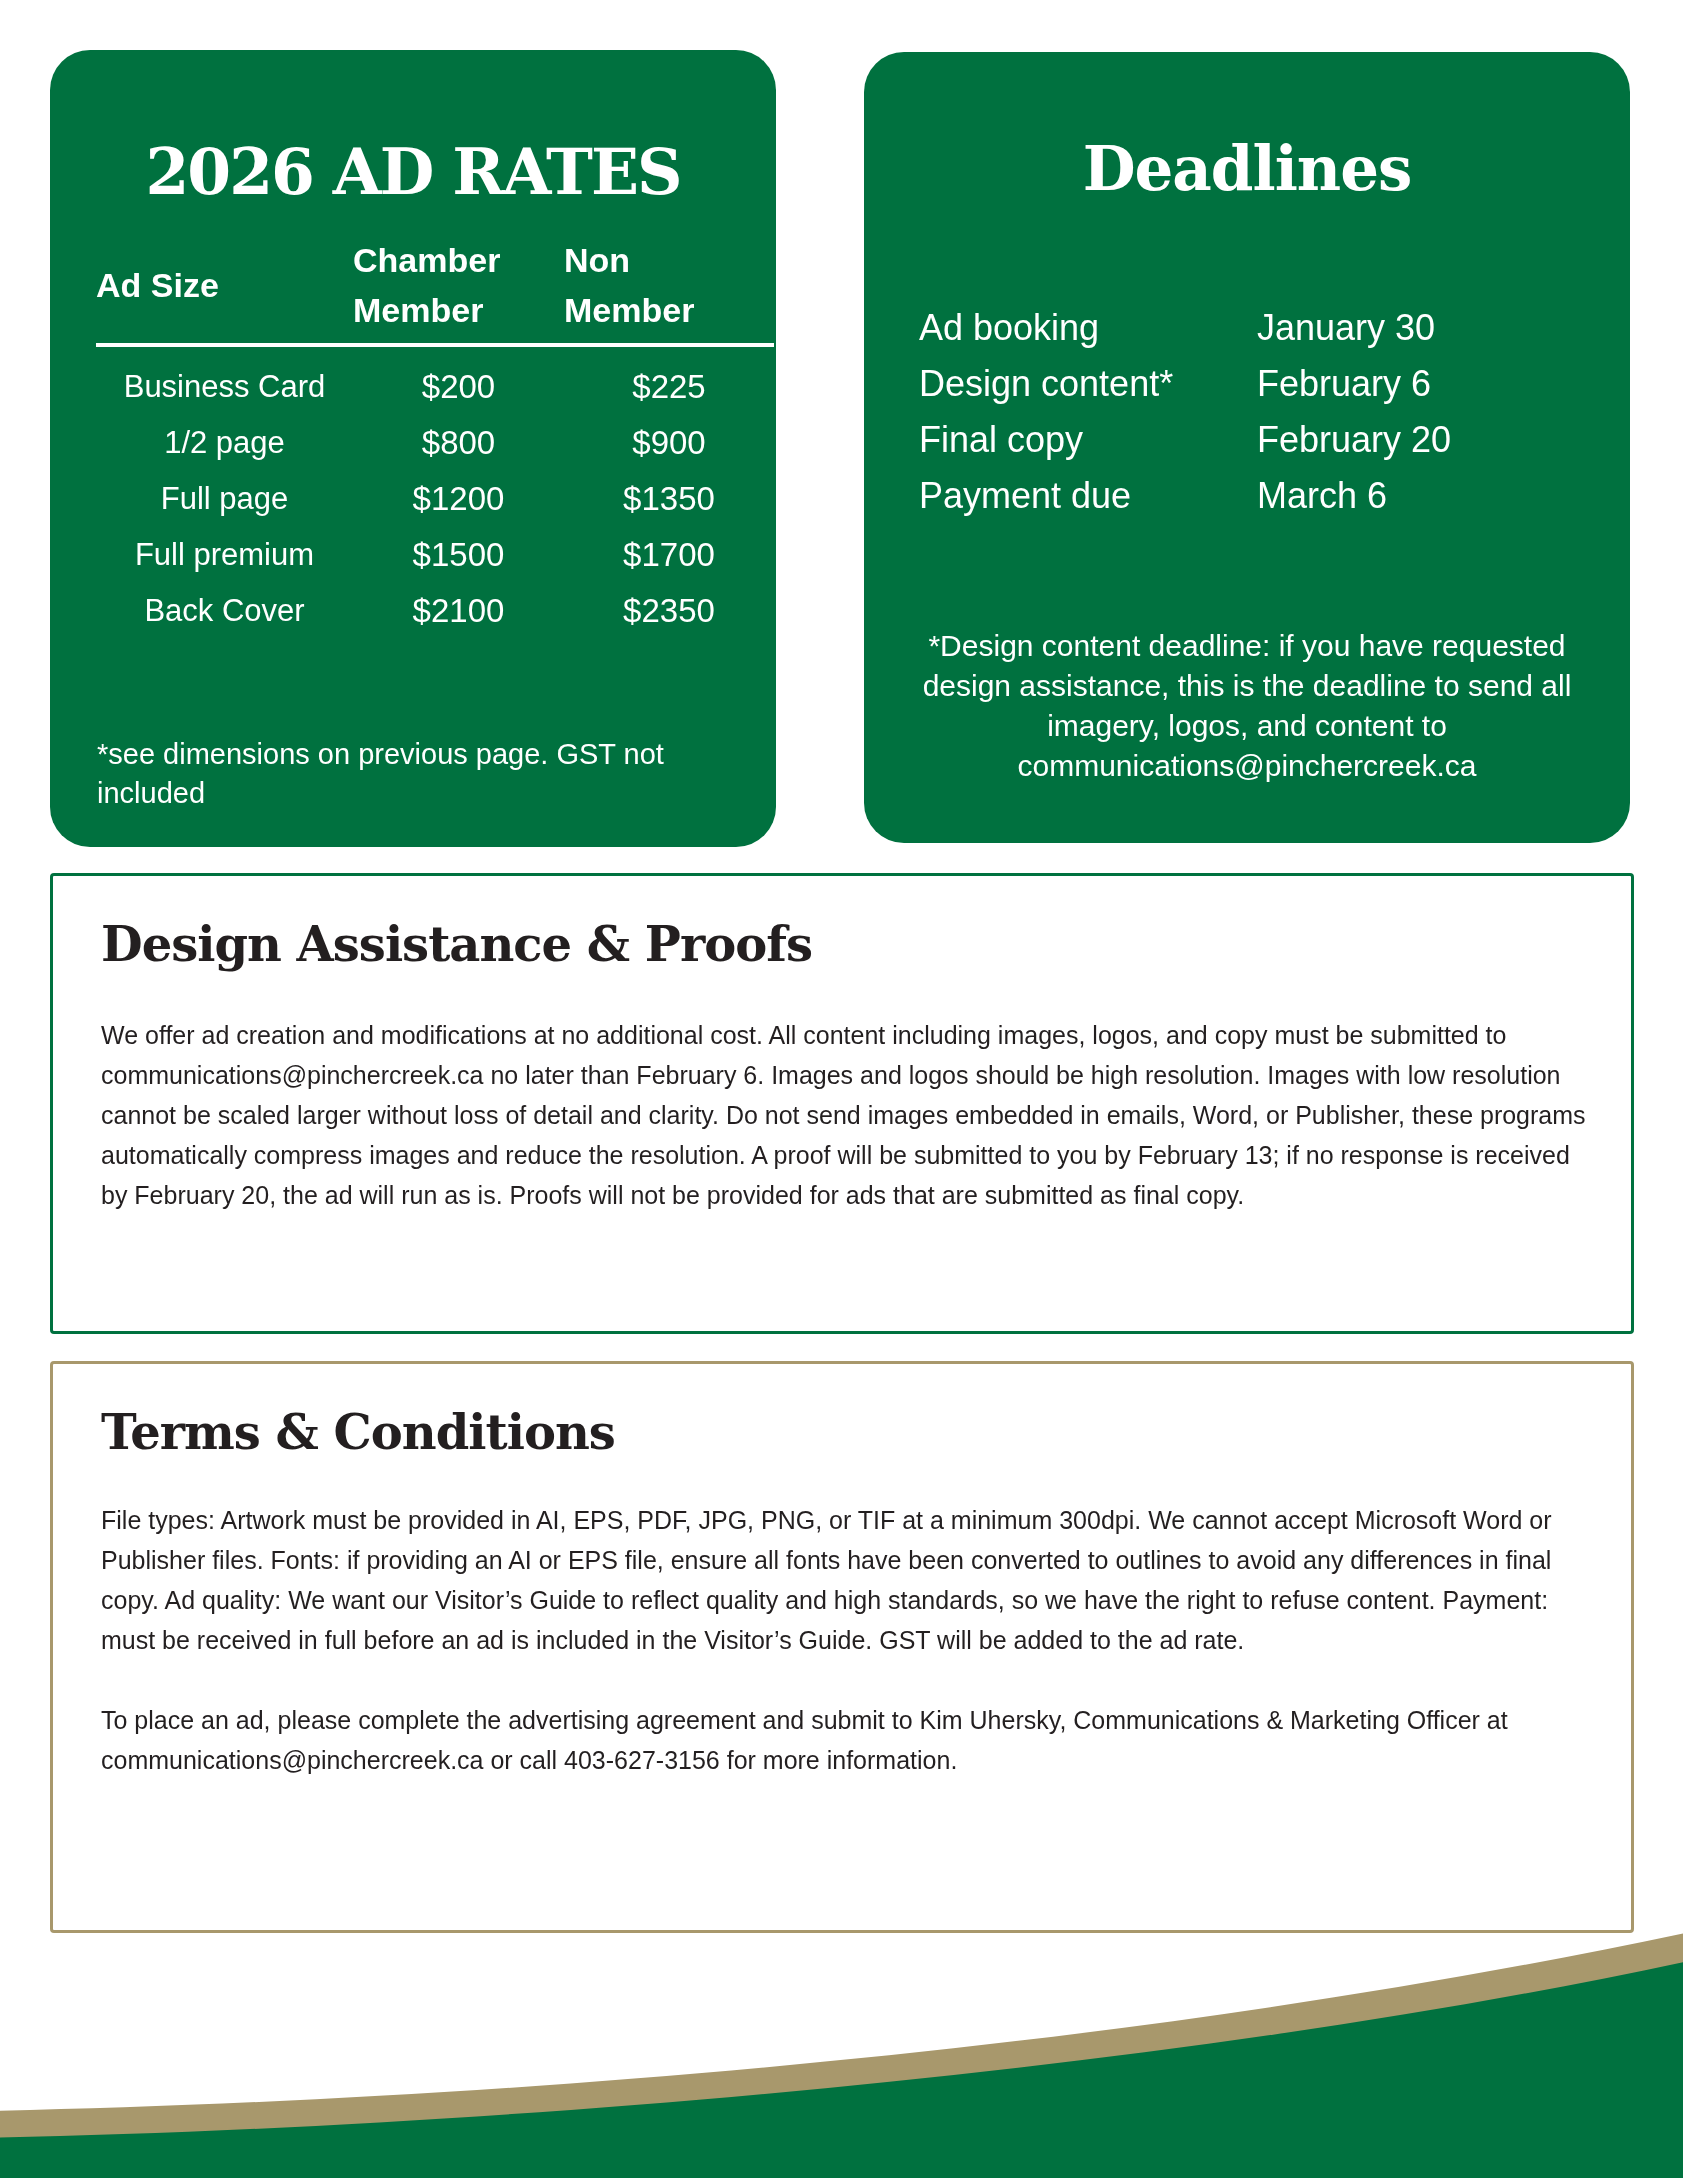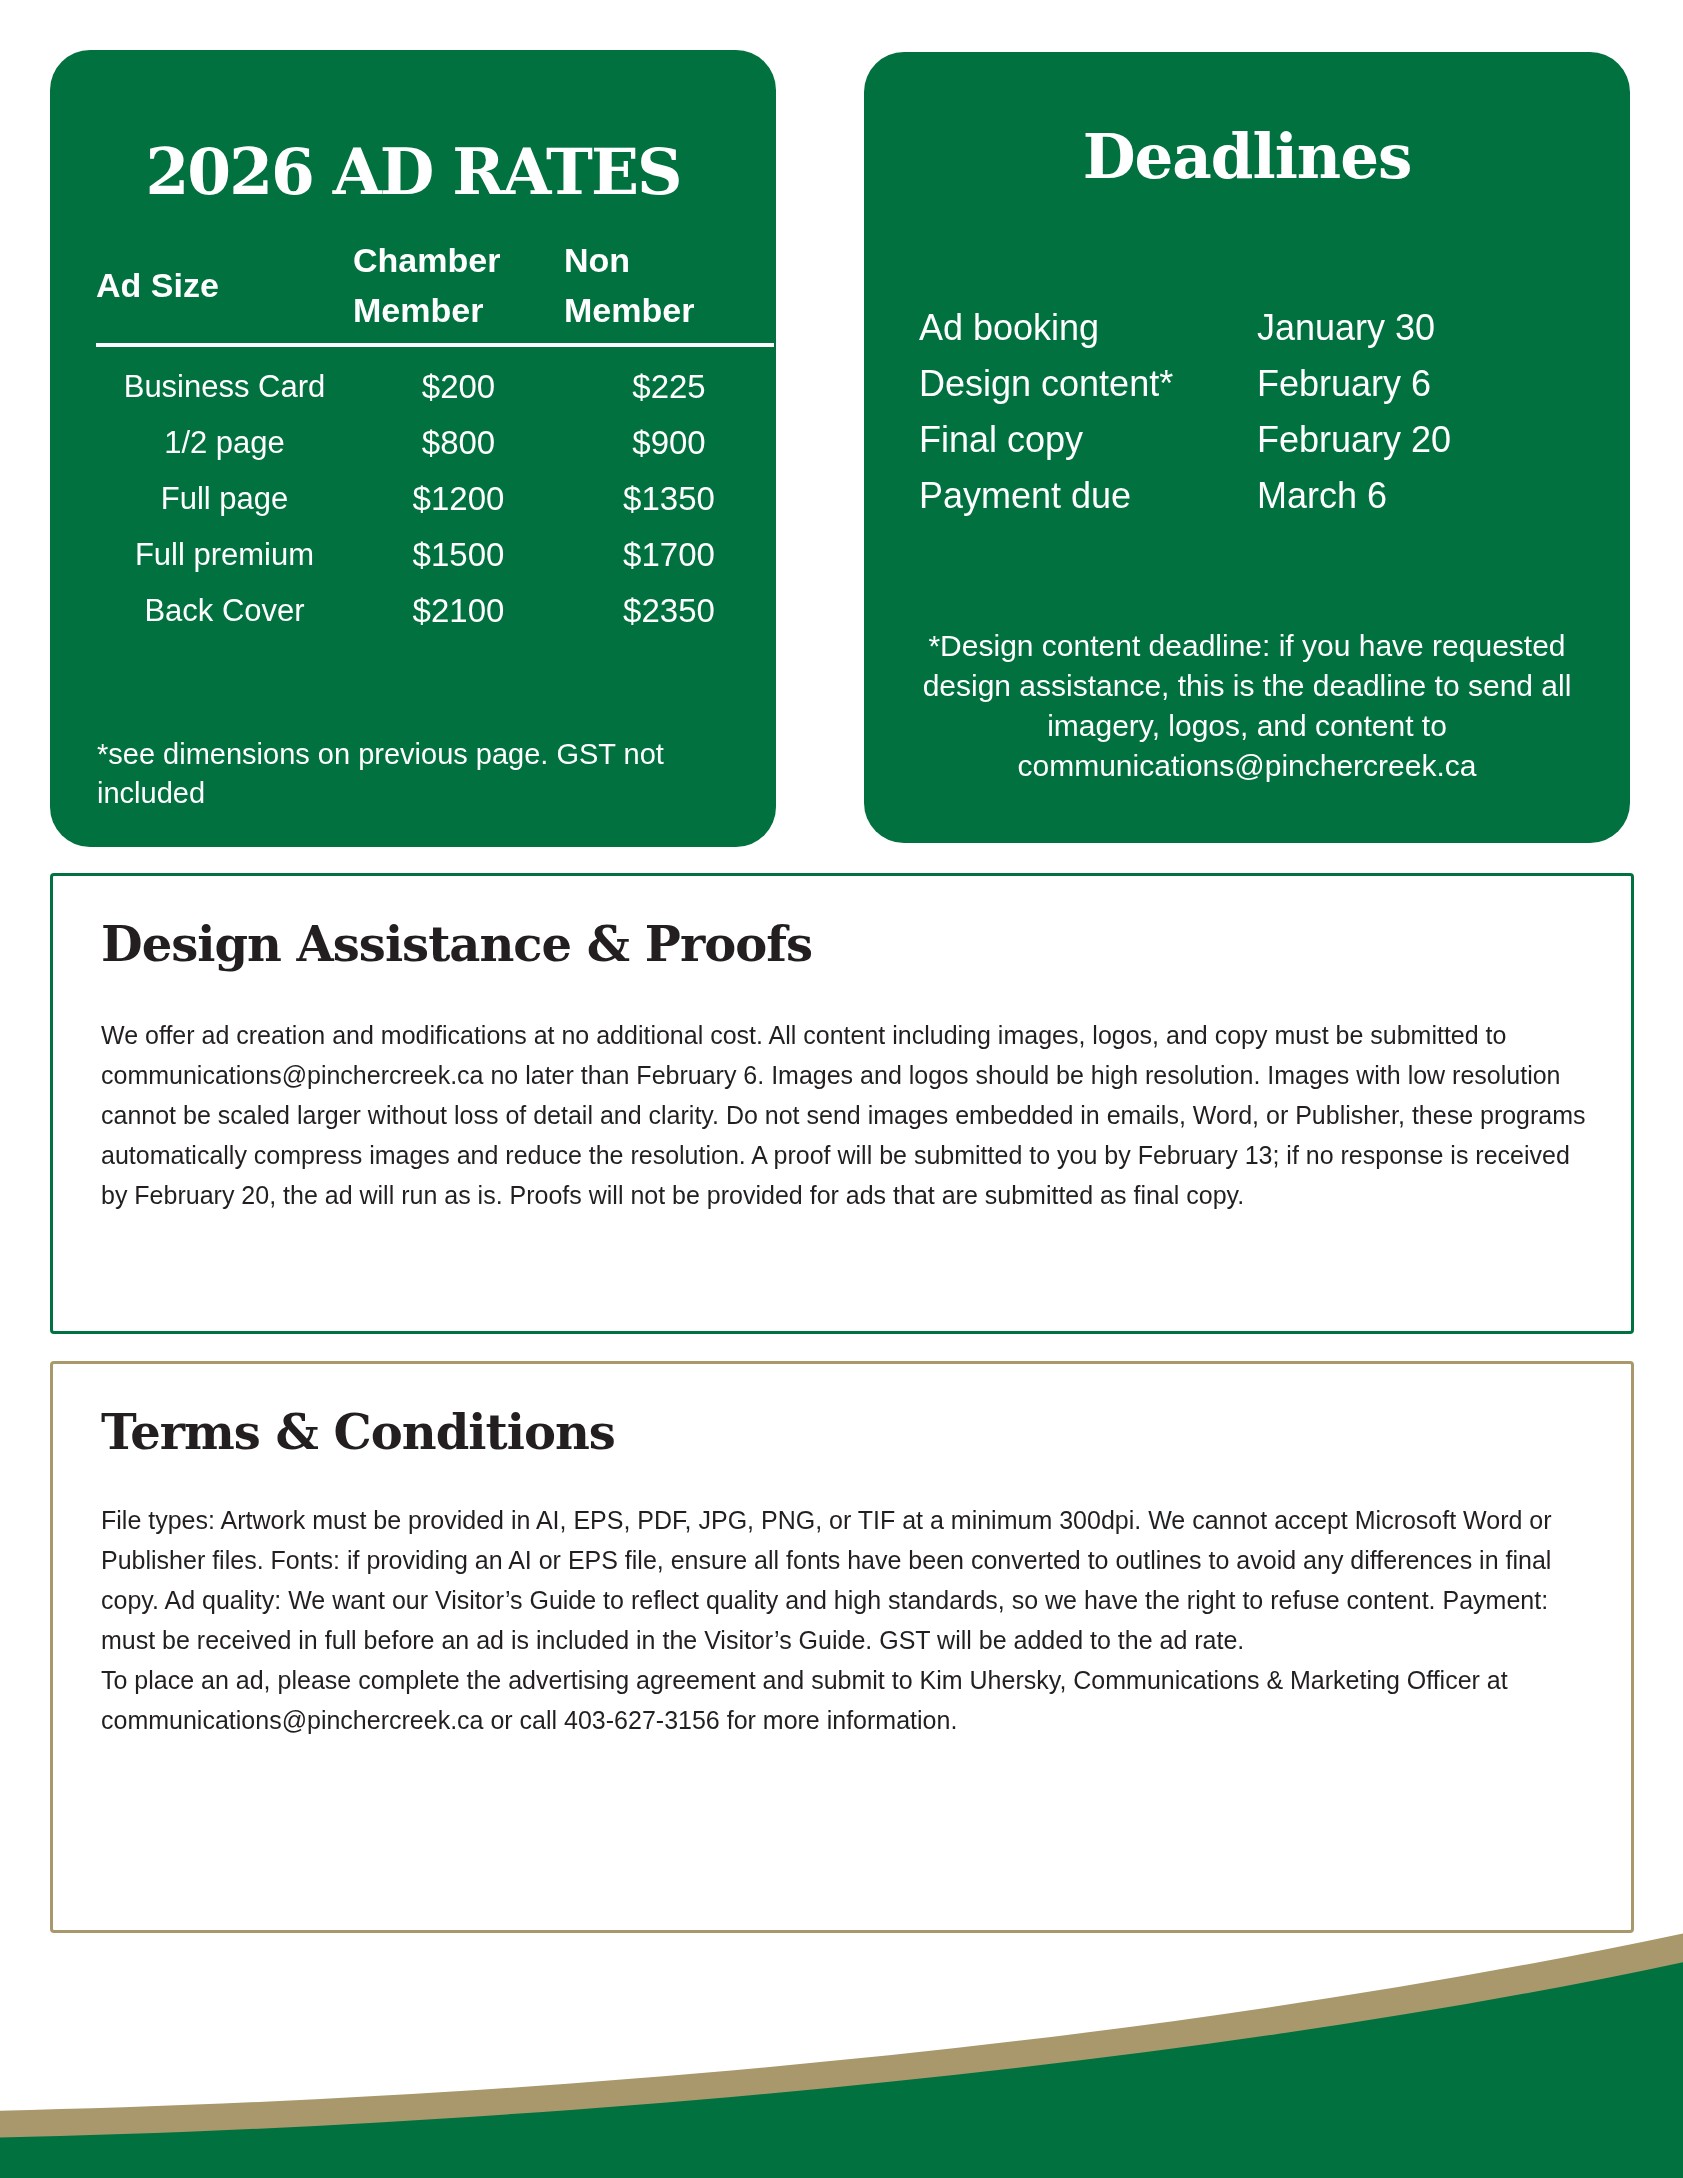--- a/index.html
+++ b/index.html
@@ -59,21 +59,21 @@
     #design { left: 50px; top: 873px; width: 1584px; height: 461px; border: 3px solid #00713f; }
     #terms { left: 50px; top: 1361px; width: 1584px; height: 572px; border: 3px solid #a8986c; }
     .panel-outline .heading {
       position: absolute; left: 48px; top: 44px; font-size: 48px; line-height: 1; color: #231f20;
     }
     .panel-outline .body {
       position: absolute; left: 48px; right: 40px; font-size: 25px; line-height: 40px; color: #231f20;
     }
     #design .body { top: 139px; }
     #terms .body { top: 136px; }
-    .para + .para { }
+    .para + .para { margin-top: 40px; }
 
     .swoosh { position: absolute; left: 0; top: 0; width: 1683px; height: 2178px; pointer-events: none; }
   </style>
 </head>
 <body>
 
 <section id="rates" class="panel-green">
   <h1 class="title serif-title" style="margin:0">2026 AD RATES</h1>
   <div class="rates-table">
     <div class="rates-head">
@@ -113,21 +113,21 @@
         <div class="size">Back Cover</div>
         <div>$2100</div>
         <div>$2350</div>
       </div>
     </div>
   </div>
   <div class="rates-note">*see dimensions on previous page. GST not included</div>
 </section>
 
 <section id="deadlines" class="panel-green">
-  <h1 class="title serif-title" style="margin:0">Deadlines</h1>
+  <h1 class="title serif-title" style="margin:12px">Deadlines</h1>
   <div class="dl-list">
     <div class="dl-row">
       <div>Ad booking</div>
       <div>January 30</div>
     </div>
     <div class="dl-row">
       <div>Design content*</div>
       <div>February 6</div>
     </div>
     <div class="dl-row">

